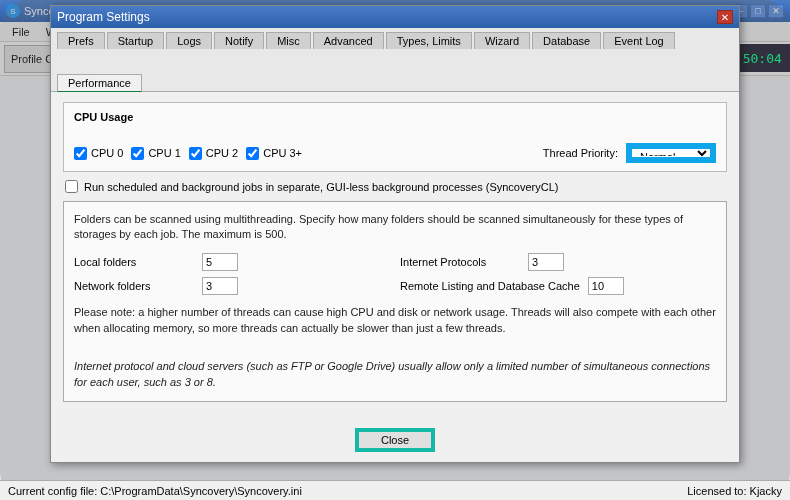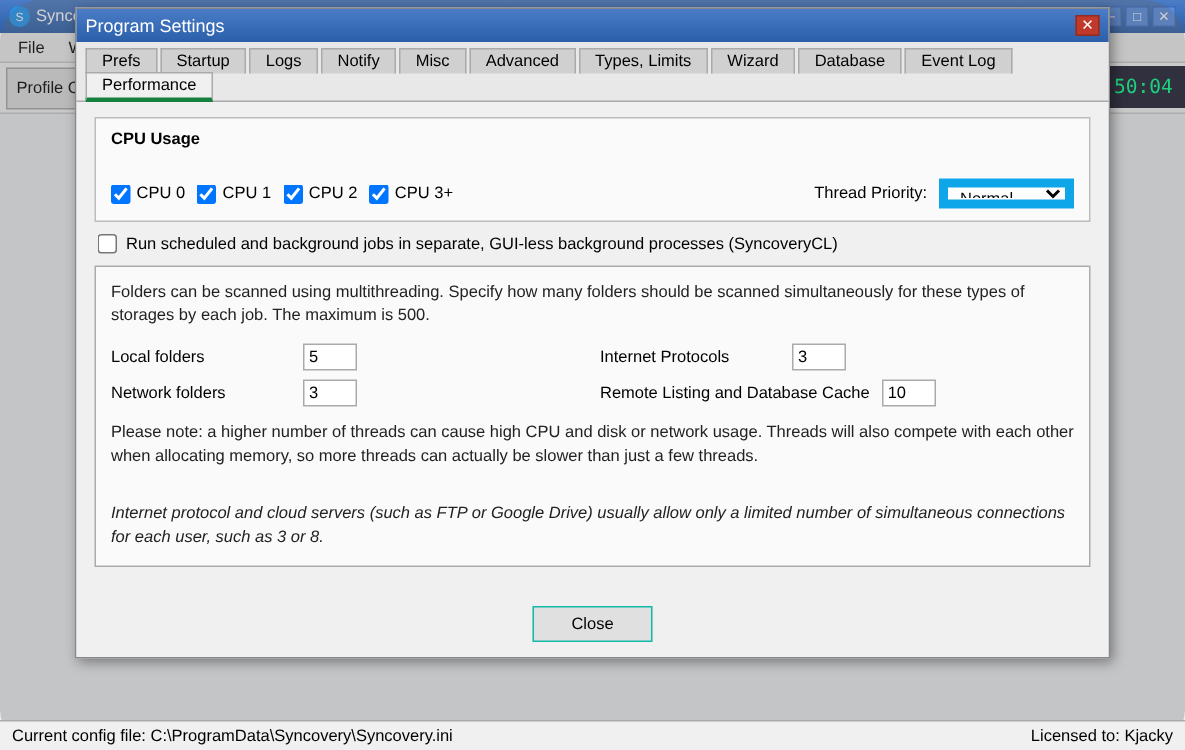--- a/index.html
+++ b/index.html
@@ -150,21 +150,22 @@
       background: #d0d0d0;
       border: 1px solid #aaa;
       border-bottom: none;
       font-size: 11px;
       cursor: pointer;
       margin-right: 2px;
       margin-bottom: -1px;
     }
     .dialog-tab.active {
       background: #f0f0f0;
-      border-bottom: 3px solid #15803d;
+      border-bottom: 1px solid #15803d;
+      margin-top: 26px;
     }
 
     
     .dialog-content {
       padding: 10px 12px;
       background: #f0f0f0;
     }
     .cpu-usage-title {
       font-size: 11px;
       font-weight: bold;
@@ -274,21 +275,21 @@
     .dialog-footer {
       display: flex;
       justify-content: center;
       padding: 8px 12px 10px;
       background: #f0f0f0;
     }
     .close-btn {
       width: 80px;
       height: 24px;
       background: #e0e0e0;
-      border: 1px solid #14b8a6;
+      border: 4px solid #14b8a6;
       font-size: 11px;
       cursor: pointer;
       display: flex; align-items: center; justify-content: center;
     }
 
     
     .status-bar {
       position: absolute;
       bottom: 0;
       left: 0; right: 0;

